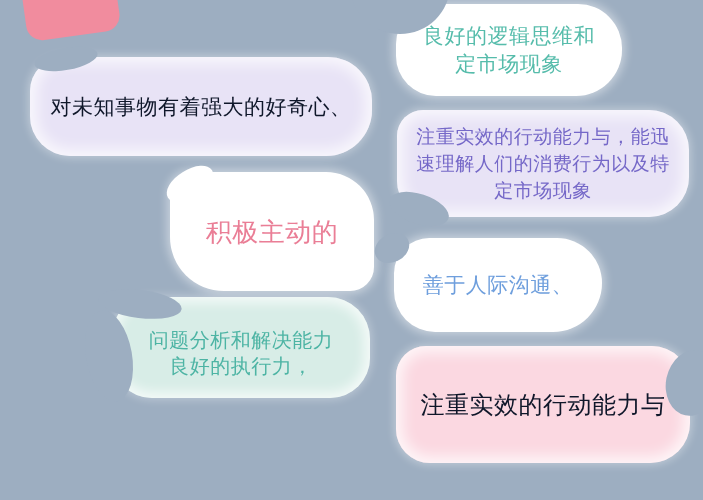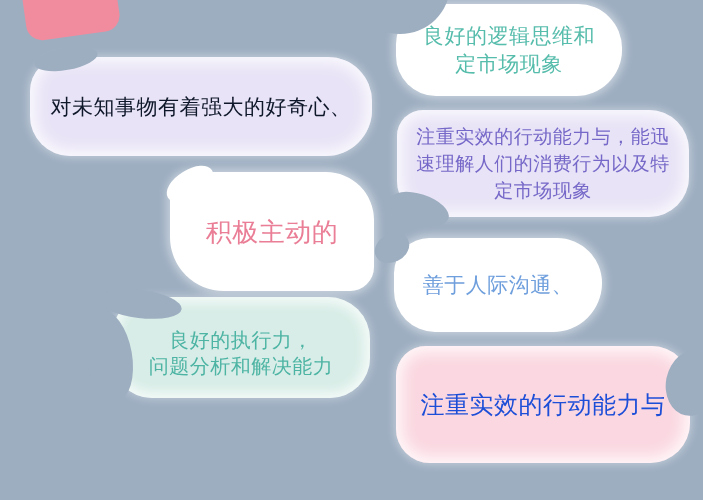--- a/index.html
+++ b/index.html
@@ -73,25 +73,25 @@
 
   <div class="bubble b-attitude" style="background-color: rgb(255, 255, 255); color: rgb(234, 126, 150);">
     <div class="ln">积极主动的</div>
   </div>
 
   <div class="bubble b-comm" style="background-color: rgb(255, 255, 255); color: rgb(111, 159, 221);">
     <div class="ln">善于人际沟通、</div>
   </div>
 
   <div class="bubble b-exec" style="background-color: rgb(216, 237, 231); color: rgb(77, 180, 164);">
+    <div class="ln">问题分析和解决能力</div>
     <div class="ln">良好的执行力，</div>
-    <div class="ln">问题分析和解决能力</div>
   </div>
 
-  <div class="bubble b-decide" style="background-color: rgb(251, 216, 225); color: #1d4ed8; gap: 8px;">
+  <div class="bubble b-decide" style="background-color: rgb(251, 216, 225); color: #0f172a; gap: 8px;">
     <div class="ln">注重实效的行动能力与</div>
   </div>
 
   <div class="swirl sw-logic-tl" style="background-color: rgb(157, 174, 193);"></div>
   <div class="swirl sw-curious-tl" style="background-color: rgb(157, 174, 193);"></div>
   <div class="swirl sw-social-bl" style="background-color: rgb(157, 174, 193);"></div>
   <div class="swirl sw-comm-tl" style="background-color: rgb(157, 174, 193);"></div>
   <div class="swirl sw-exec-tl" style="background-color: rgb(157, 174, 193);"></div>
   <div class="swirl sw-exec-l" style="background-color: rgb(157, 174, 193);"></div>
   <div class="swirl sw-decide-tr" style="background-color: rgb(157, 174, 193);"></div>

